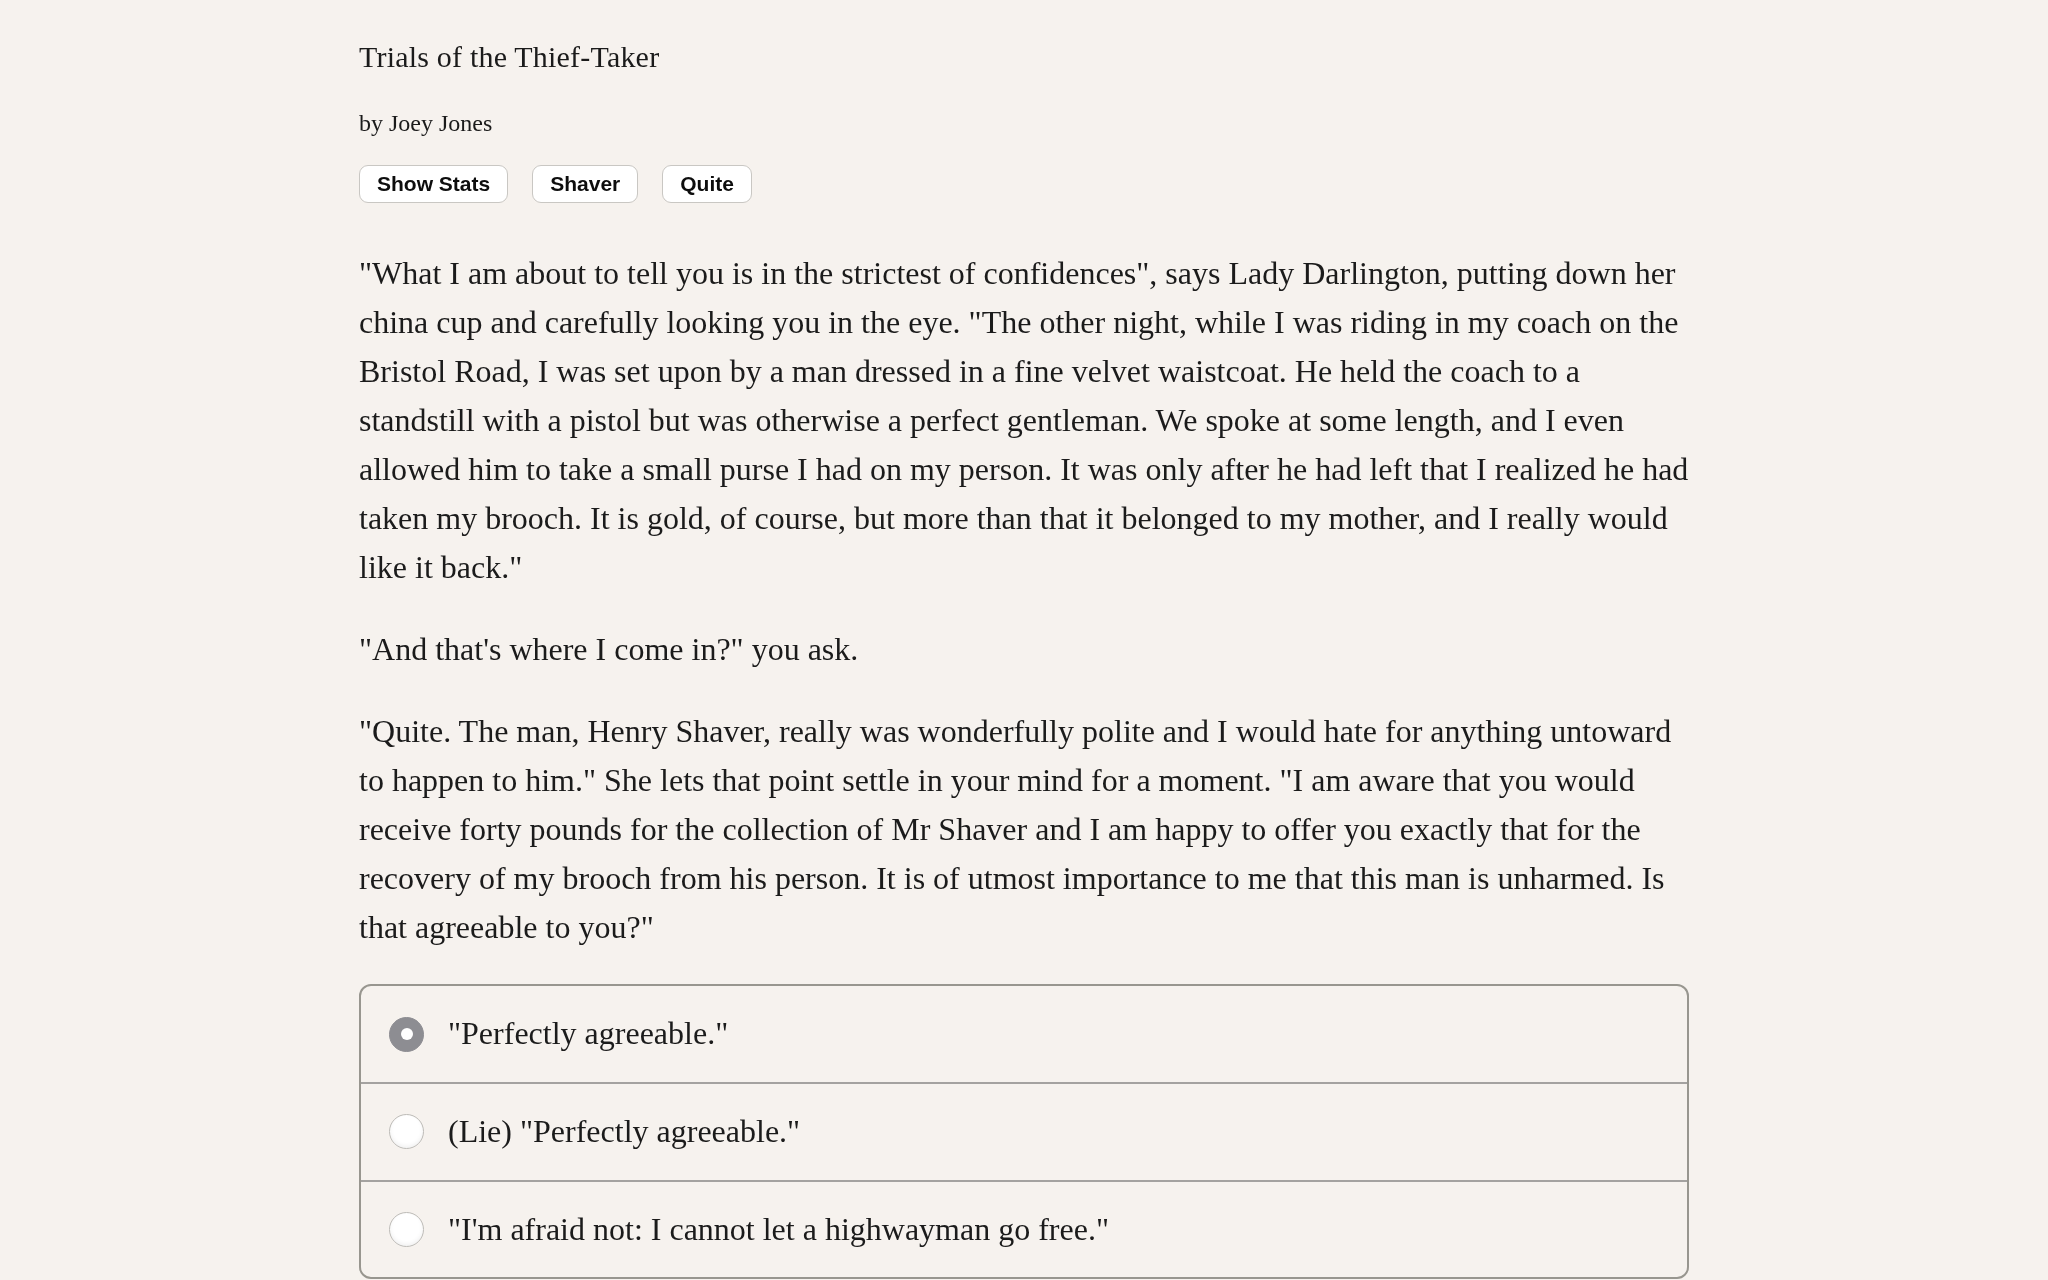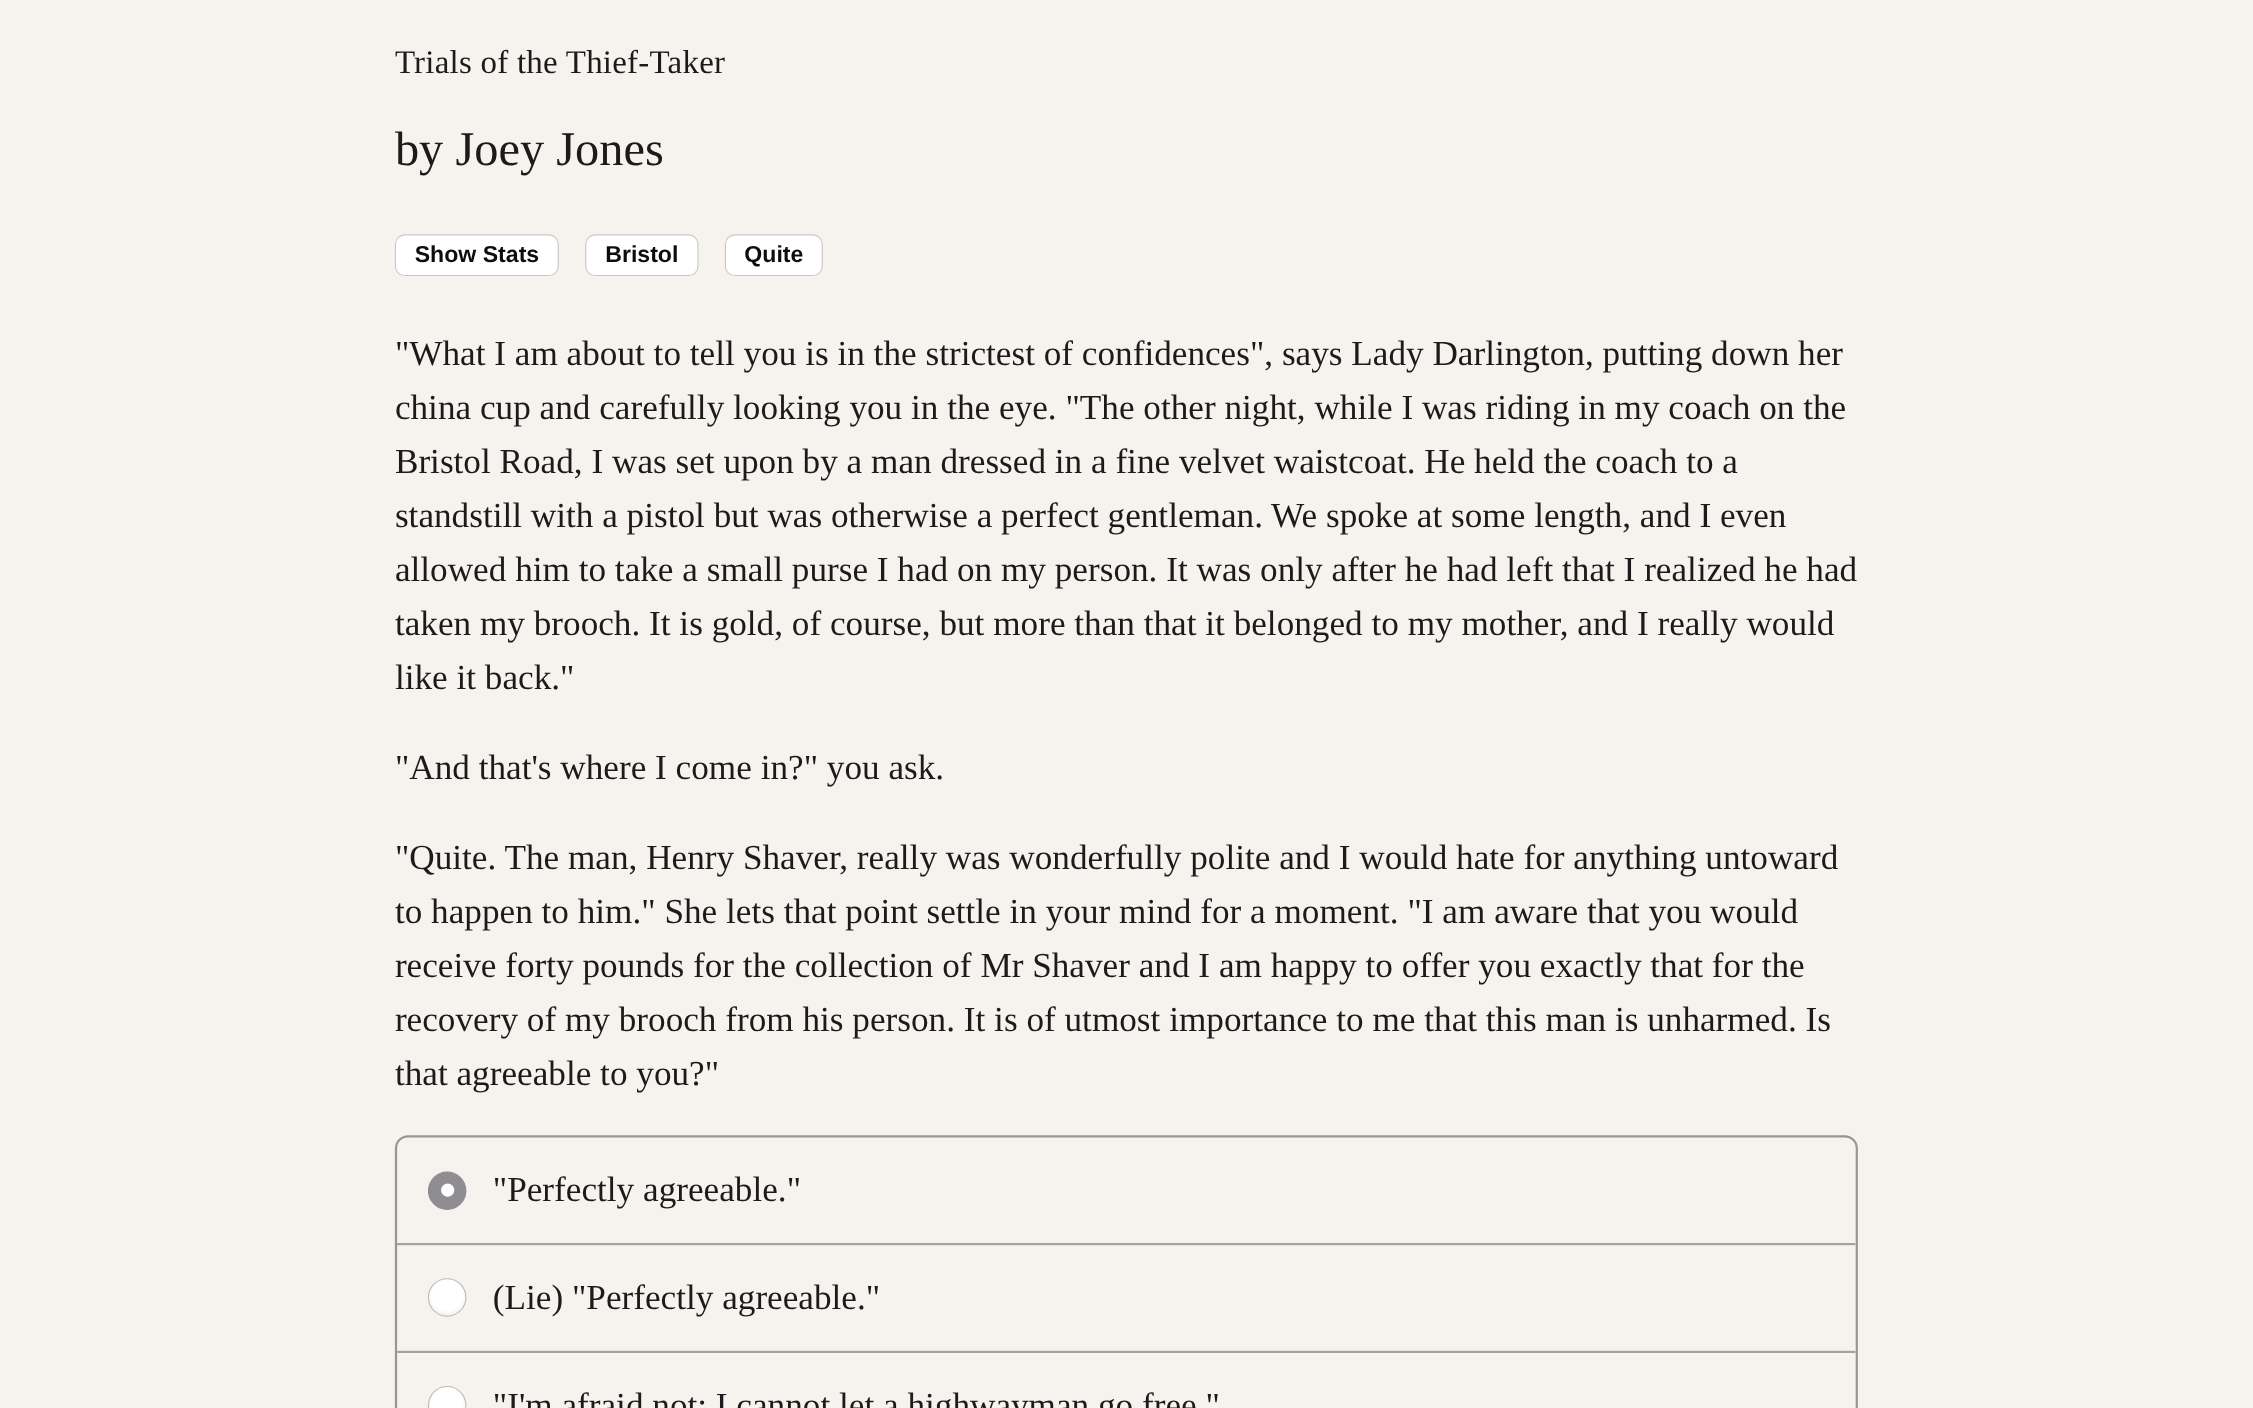--- a/index.html
+++ b/index.html
@@ -18,22 +18,22 @@
     margin: 0 auto;
     padding-top: 40px;
   }
   .page-title {
     font-size: 30px;
     font-weight: 400;
     letter-spacing: 0.2px;
     margin-bottom: 36px;
   }
   .byline {
-    font-size: 44px;
-    margin-bottom: 52px;
+    font-size: 24px;
+    margin-bottom: 28px;
   }
   .toolbar {
     display: flex;
     gap: 24px;
     margin-bottom: 46px;
   }
   .btn {
     font-family: "Liberation Sans", sans-serif;
     font-size: 21px;
     font-weight: 600;
@@ -101,21 +101,21 @@
 <body>
 
 <div class="page">
 
   <h1 class="page-title">Trials of the Thief-Taker</h1>
 
   <p class="byline">by Joey Jones</p>
 
   <div class="toolbar">
     <button class="btn">Show Stats</button>
-    <button class="btn">Bristol</button>
+    <button class="btn">Shaver</button>
     <button class="btn">Quite</button>
   </div>
 
   <div class="story">
     <p>"What I am about to tell you is in the strictest of confidences", says Lady Darlington, putting down her china cup and carefully looking you in the eye. "The other night, while I was riding in my coach on the Bristol Road, I was set upon by a man dressed in a fine velvet waistcoat. He held the coach to a standstill with a pistol but was otherwise a perfect gentleman. We spoke at some length, and I even allowed him to take a small purse I had on my person. It was only after he had left that I realized he had taken my brooch. It is gold, of course, but more than that it belonged to my mother, and I really would like it back."</p>
     <p>"And that's where I come in?" you ask.</p>
     <p>"Quite. The man, Henry Shaver, really was wonderfully polite and I would hate for anything untoward to happen to him." She lets that point settle in your mind for a moment. "I am aware that you would receive forty pounds for the collection of Mr Shaver and I am happy to offer you exactly that for the recovery of my brooch from his person. It is of utmost importance to me that this man is unharmed. Is that agreeable to you?"</p>
   </div>
 
   <div class="choice-box">

